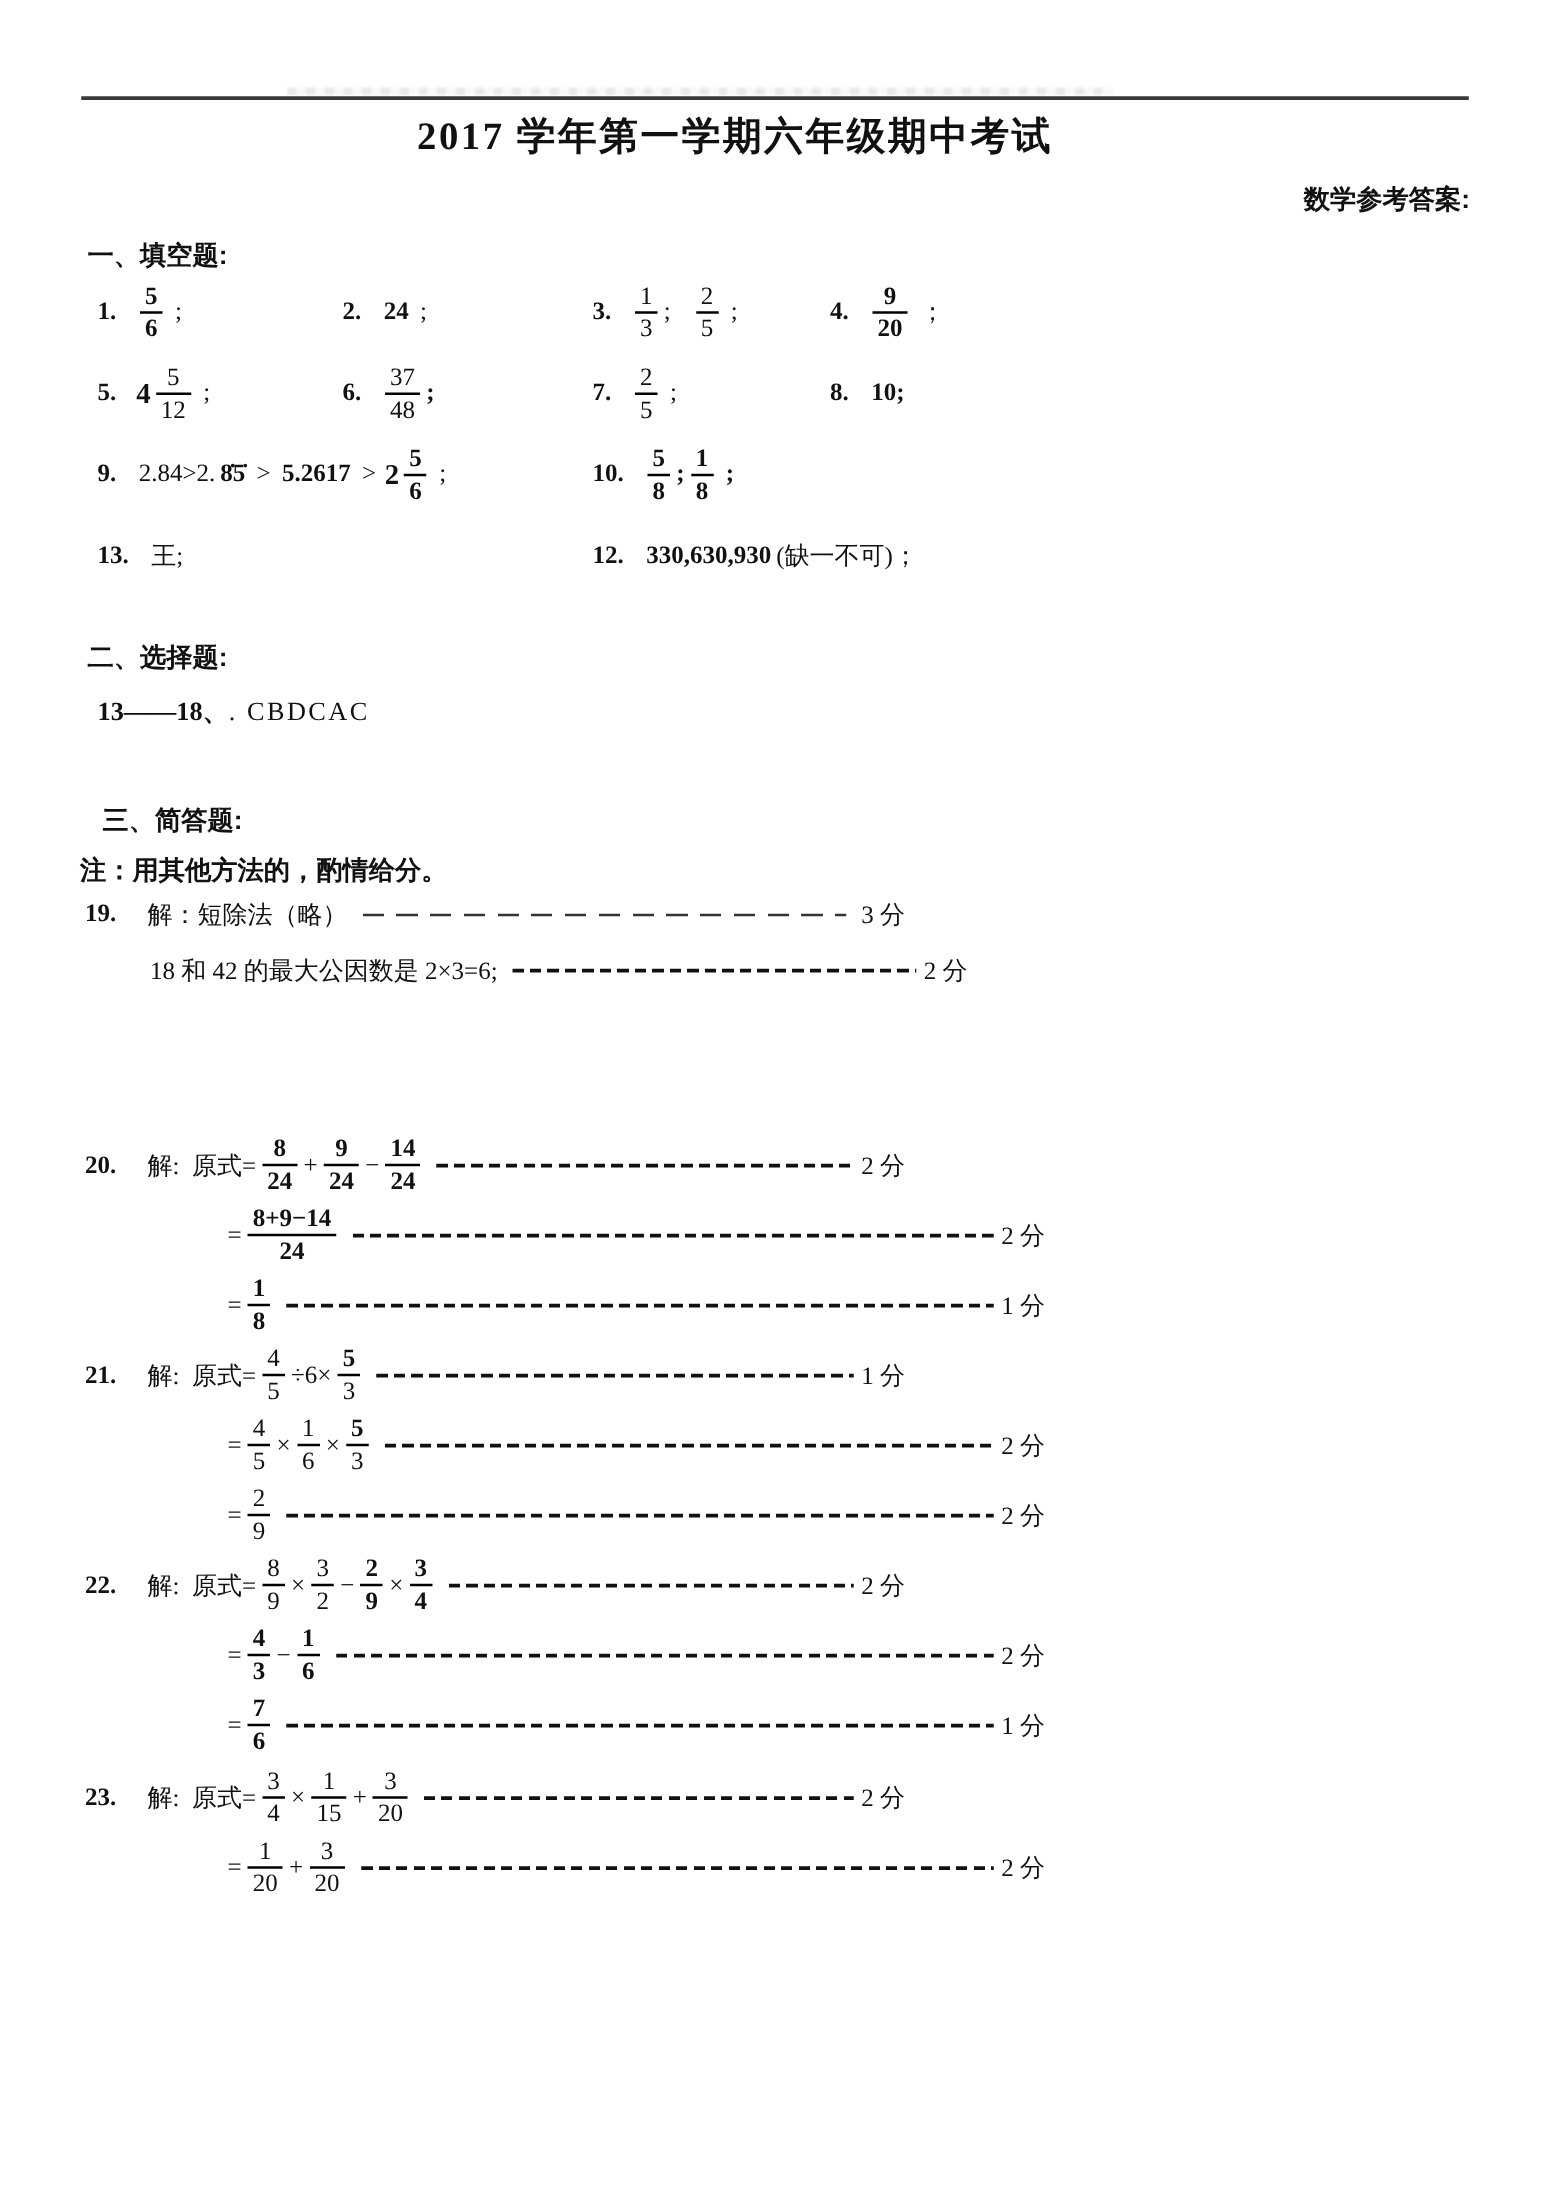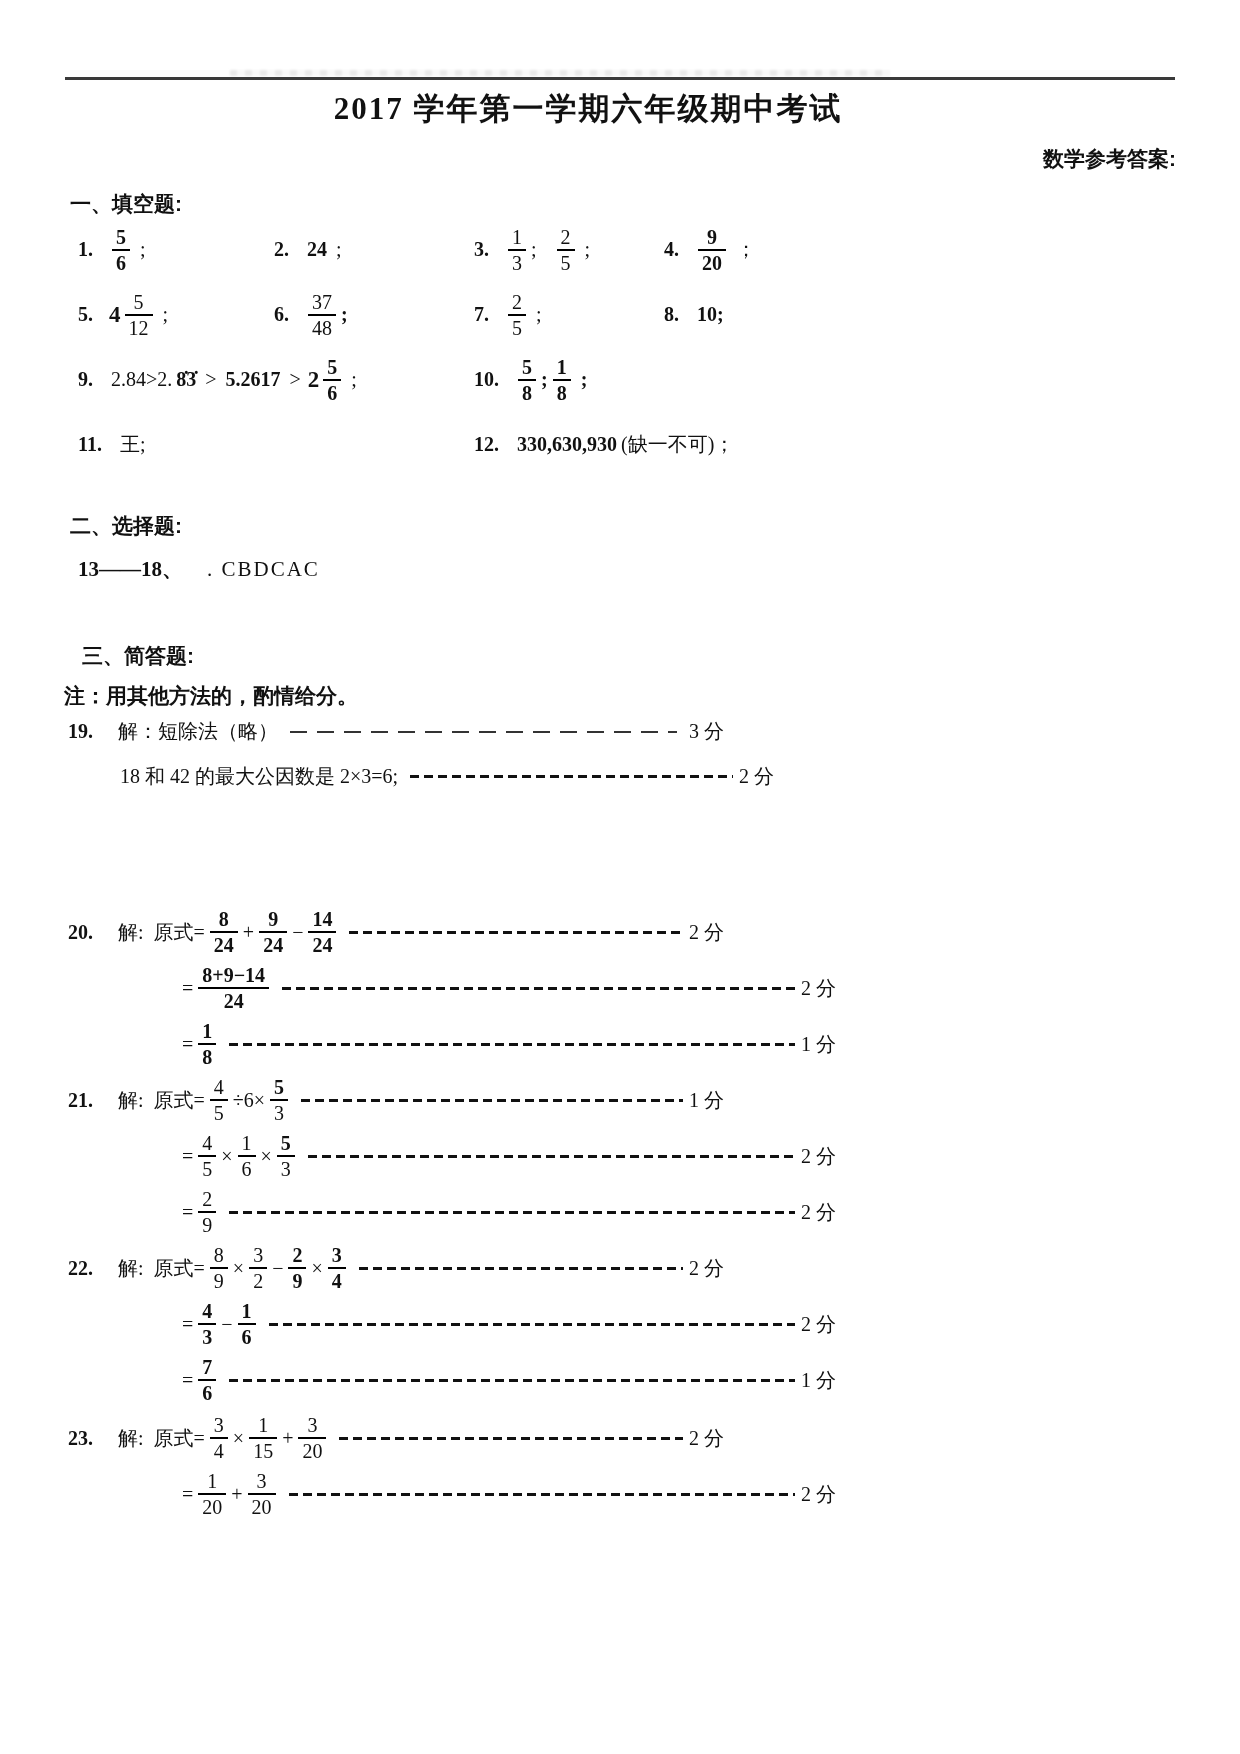--- a/index.html
+++ b/index.html
@@ -43,21 +43,21 @@
   .fill-grid{
     position:absolute;left:78px;top:222px;width:660px;
     display:grid;grid-template-columns:196px 200px 190px 1fr;
     row-gap:10px;align-items:center;
   }
   .fitem{display:flex;align-items:center;min-height:55px;}
   .fitem.w2{grid-column:span 2;}
   .fnum{font-weight:bold;margin-right:16px;}
   .choice-line{position:absolute;left:78px;top:555px;font-size:21px;}
   .choice-line .rng{font-weight:bold;}
-  .choice-line .ans{font-family:"Liberation Serif","DejaVu Serif",serif;letter-spacing:2px;margin-left:24px;}
+  .choice-line .ans{font-family:"Liberation Serif","DejaVu Serif",serif;letter-spacing:2px;margin-left:0;}
   .b{font-weight:bold;}
   .t{margin:0 2px;white-space:pre;}
   .frac{display:inline-block;vertical-align:middle;text-align:center;margin:0 3px;line-height:1.1;}
   .frac .num{display:block;padding:0 4px 1px;border-bottom:2px solid #000;}
   .frac .den{display:block;padding:1px 4px 0;}
   .frac.bold{font-weight:bold;}
   .frac .num.nb{font-weight:bold;}
   .mixed{display:inline-flex;align-items:center;}
   .mixed .whole{font-size:1.15em;margin-right:1px;}
   .mixed.bold{font-weight:bold;}
@@ -150,21 +150,21 @@
         </span>
         <span class="t"> ;</span>
       </div>
       <div class="fitem">
         <span class="fnum">8.</span>
         <span class="t b">10;</span>
       </div>
       <div class="fitem w2">
         <span class="fnum">9.</span>
         <span class="t">2.84&gt;2.</span>
-        <span class="t b">8̇3̇</span>
+        <span class="t b">8̇5̇</span>
         <span class="t"> &gt; </span>
         <span class="t b">5.2617</span>
         <span class="t"> &gt; </span>
         <span class="mixed bold">
           <span class="whole">2</span>
           <span class="frac">
             <span class="num">5</span>
             <span class="den">6</span>
           </span>
         </span>
@@ -177,21 +177,21 @@
           <span class="den">8</span>
         </span>
         <span class="t b">;</span>
         <span class="frac bold">
           <span class="num">1</span>
           <span class="den">8</span>
         </span>
         <span class="t b"> ;</span>
       </div>
       <div class="fitem w2">
-        <span class="fnum">11.</span>
+        <span class="fnum">13.</span>
         <span class="t">王;</span>
       </div>
       <div class="fitem w2">
         <span class="fnum">12.</span>
         <span class="t b">330,630,930</span>
         <span class="t">(缺一不可)；</span>
       </div>
     </div>
 
   <div class="s-heading" id="h2pos">二、选择题:</div>

